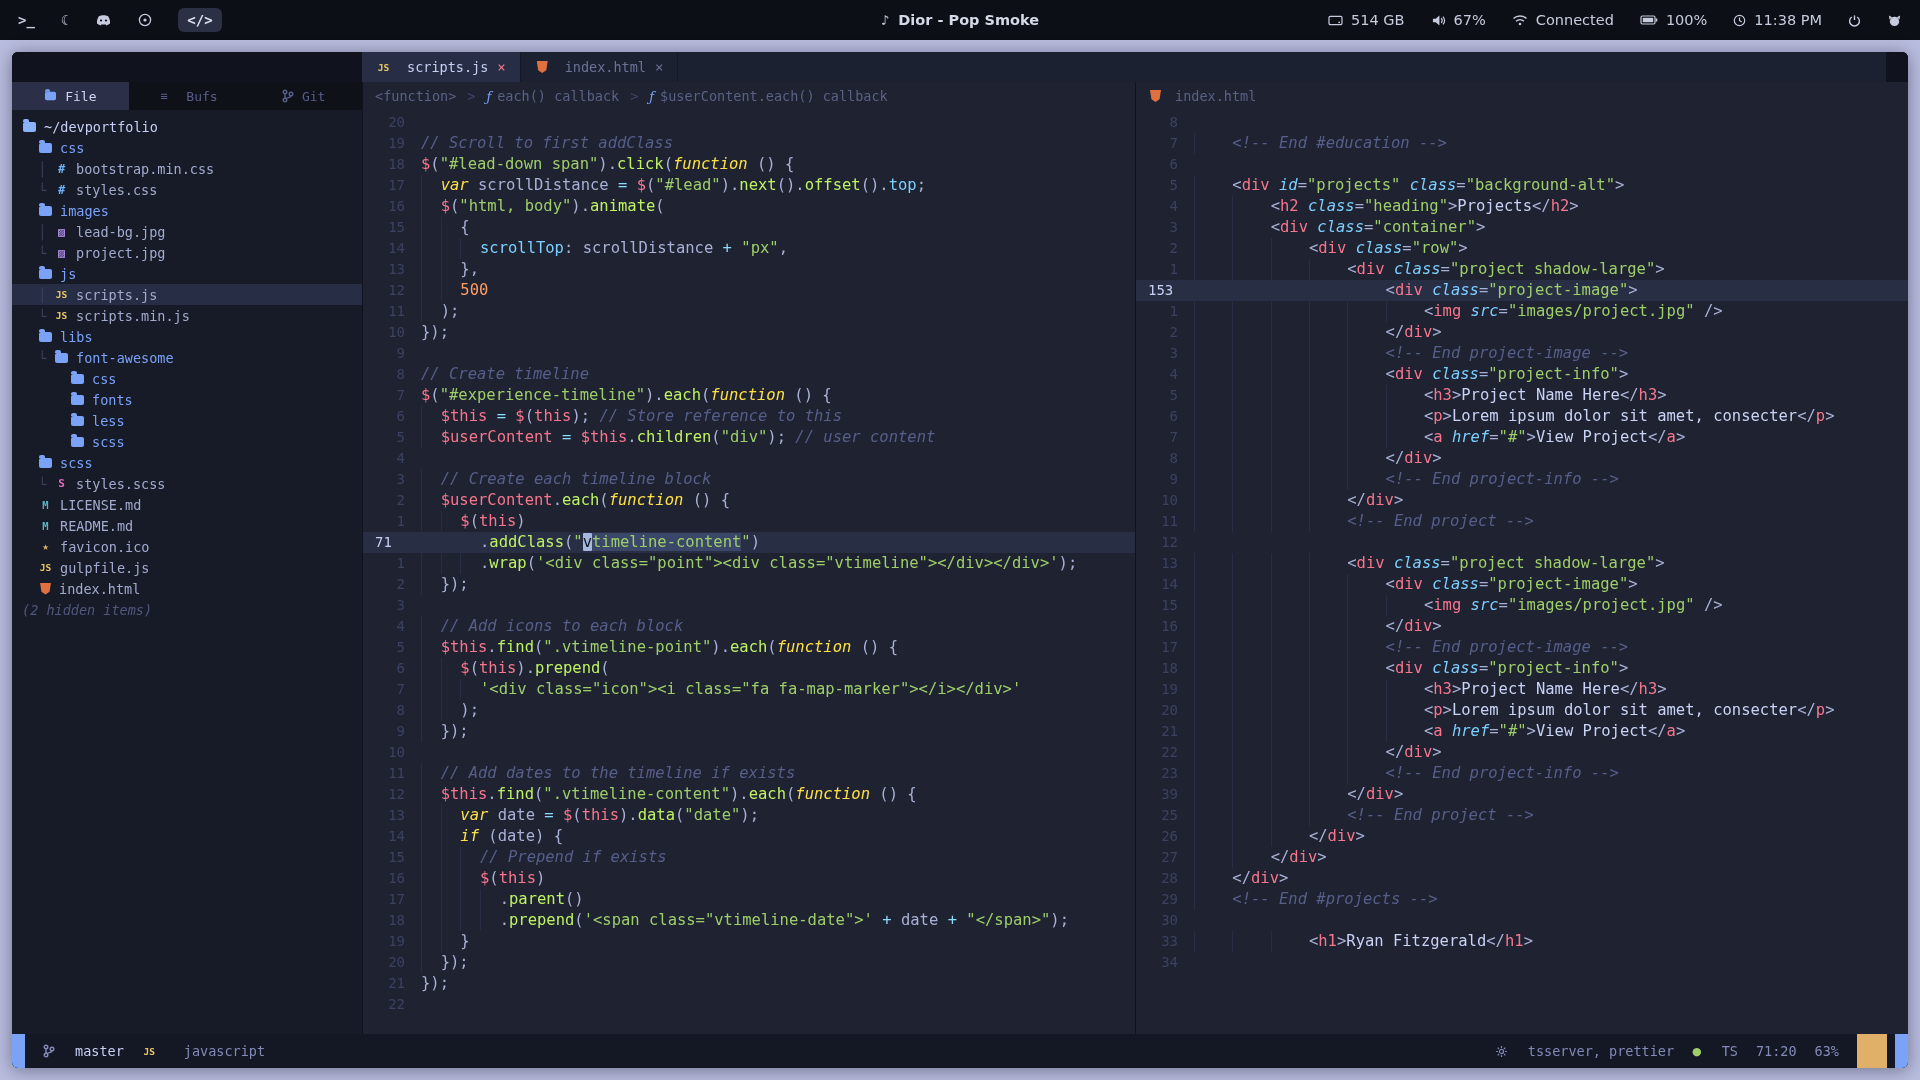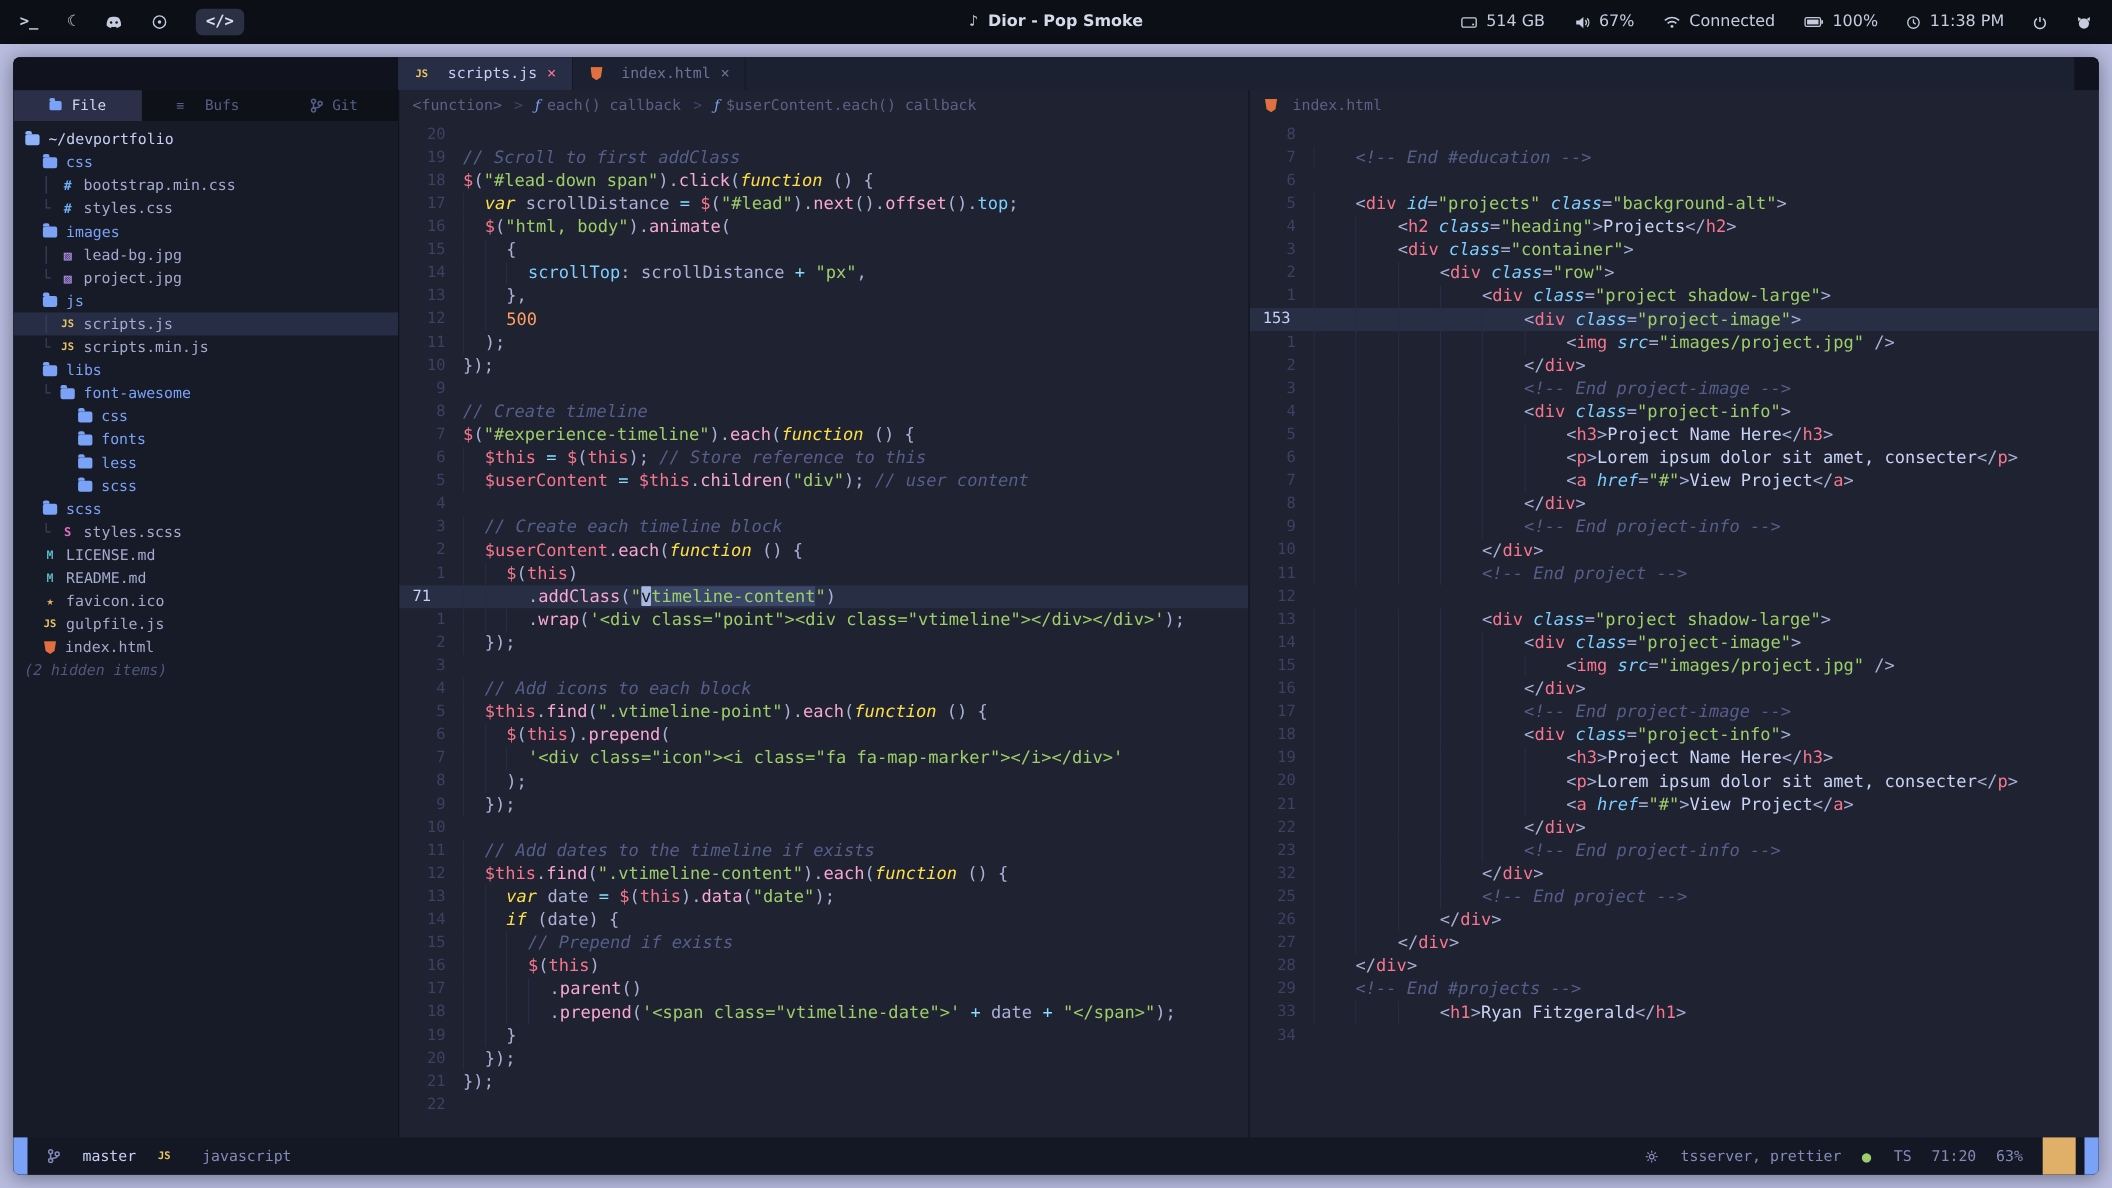--- a/index.html
+++ b/index.html
@@ -83,21 +83,21 @@
   .row{display:flex;height:21px;}
   .row.cur{background:#282e44;}
   .ln{flex:0 0 58px;box-sizing:border-box;text-align:right;padding-right:16px;color:#3b4261;
     font:14px/21px "DejaVu Sans Mono",monospace;}
   .row.cur>.ln{text-align:left;padding-left:12px;color:#c6d0f5;}
   .lt{white-space:pre;font:15.5px/21px "DejaVu Sans Mono",monospace;color:#a9b1d6;min-width:0;}
   .ind{display:inline-block;border-left:1px solid #272d44;height:21px;vertical-align:top;}
 
   .tk-k{color:#fde047;font-style:italic;}
   .tk-v{color:#f7768e;}
-  .tk-fn{color:#f9a8d4;}
+  .tk-fn{color:#bef264;}
   .tk-str{color:#9ece6a;}
   .tk-num{color:#ff9e64;}
   .tk-op{color:#89ddff;}
   .tk-prop{color:#7dcfff;}
   .tk-com{color:#565f89;font-style:italic;}
   .tk-p{color:#a9b1d6;}
   .tk-tag{color:#f7768e;}
   .tk-attr{color:#7dcfff;font-style:italic;}
   .tk-w{color:#c8d3f5;}
   .tk-cursor{background:#a6b8dd;color:#13151f;border-radius:1px;}
@@ -590,21 +590,21 @@
           </div>
           <div class="row">
             <span class="ln">22</span>
             <span class="lt"><span class="ind" style="width: 4ch;"></span><span class="ind" style="width: 4ch;"></span><span class="ind" style="width: 4ch;"></span><span class="ind" style="width: 4ch;"></span><span class="ind" style="width: 4ch;"></span><span class="tk-p">&lt;/</span><span class="tk-tag">div</span><span class="tk-p">&gt;</span></span>
           </div>
           <div class="row">
             <span class="ln">23</span>
             <span class="lt"><span class="ind" style="width: 4ch;"></span><span class="ind" style="width: 4ch;"></span><span class="ind" style="width: 4ch;"></span><span class="ind" style="width: 4ch;"></span><span class="ind" style="width: 4ch;"></span><span class="tk-com">&lt;!-- End project-info --&gt;</span></span>
           </div>
           <div class="row">
-            <span class="ln">32</span>
+            <span class="ln">39</span>
             <span class="lt"><span class="ind" style="width: 4ch;"></span><span class="ind" style="width: 4ch;"></span><span class="ind" style="width: 4ch;"></span><span class="ind" style="width: 4ch;"></span><span class="tk-p">&lt;/</span><span class="tk-tag">div</span><span class="tk-p">&gt;</span></span>
           </div>
           <div class="row">
             <span class="ln">25</span>
             <span class="lt"><span class="ind" style="width: 4ch;"></span><span class="ind" style="width: 4ch;"></span><span class="ind" style="width: 4ch;"></span><span class="ind" style="width: 4ch;"></span><span class="tk-com">&lt;!-- End project --&gt;</span></span>
           </div>
           <div class="row">
             <span class="ln">26</span>
             <span class="lt"><span class="ind" style="width: 4ch;"></span><span class="ind" style="width: 4ch;"></span><span class="ind" style="width: 4ch;"></span><span class="tk-p">&lt;/</span><span class="tk-tag">div</span><span class="tk-p">&gt;</span></span>
           </div>
@@ -612,20 +612,24 @@
             <span class="ln">27</span>
             <span class="lt"><span class="ind" style="width: 4ch;"></span><span class="ind" style="width: 4ch;"></span><span class="tk-p">&lt;/</span><span class="tk-tag">div</span><span class="tk-p">&gt;</span></span>
           </div>
           <div class="row">
             <span class="ln">28</span>
             <span class="lt"><span class="ind" style="width: 4ch;"></span><span class="tk-p">&lt;/</span><span class="tk-tag">div</span><span class="tk-p">&gt;</span></span>
           </div>
           <div class="row">
             <span class="ln">29</span>
             <span class="lt"><span class="ind" style="width: 4ch;"></span><span class="tk-com">&lt;!-- End #projects --&gt;</span></span>
+          </div>
+          <div class="row">
+            <span class="ln">30</span>
+            <span class="lt"></span>
           </div>
           <div class="row">
             <span class="ln">33</span>
             <span class="lt"><span class="ind" style="width: 4ch;"></span><span class="ind" style="width: 4ch;"></span><span class="ind" style="width: 4ch;"></span><span class="tk-p">&lt;</span><span class="tk-tag">h1</span><span class="tk-p">&gt;</span><span class="tk-w">Ryan Fitzgerald</span><span class="tk-p">&lt;/</span><span class="tk-tag">h1</span><span class="tk-p">&gt;</span></span>
           </div>
           <div class="row">
             <span class="ln">34</span>
             <span class="lt"></span>
           </div>
         </div>

